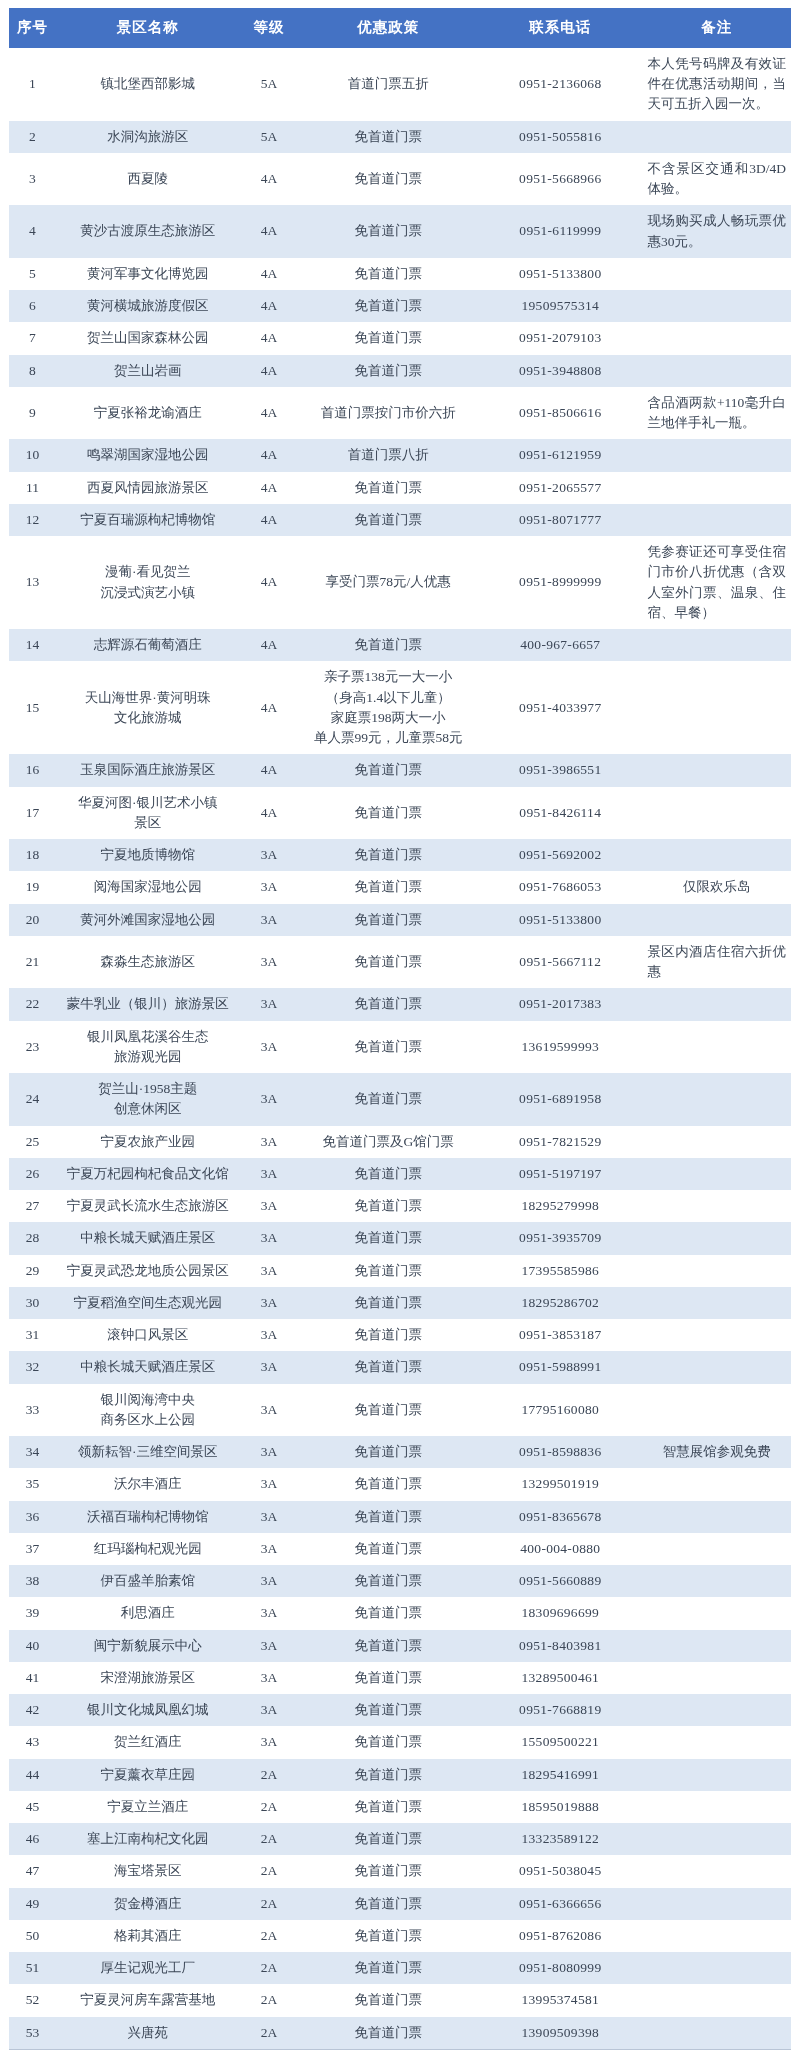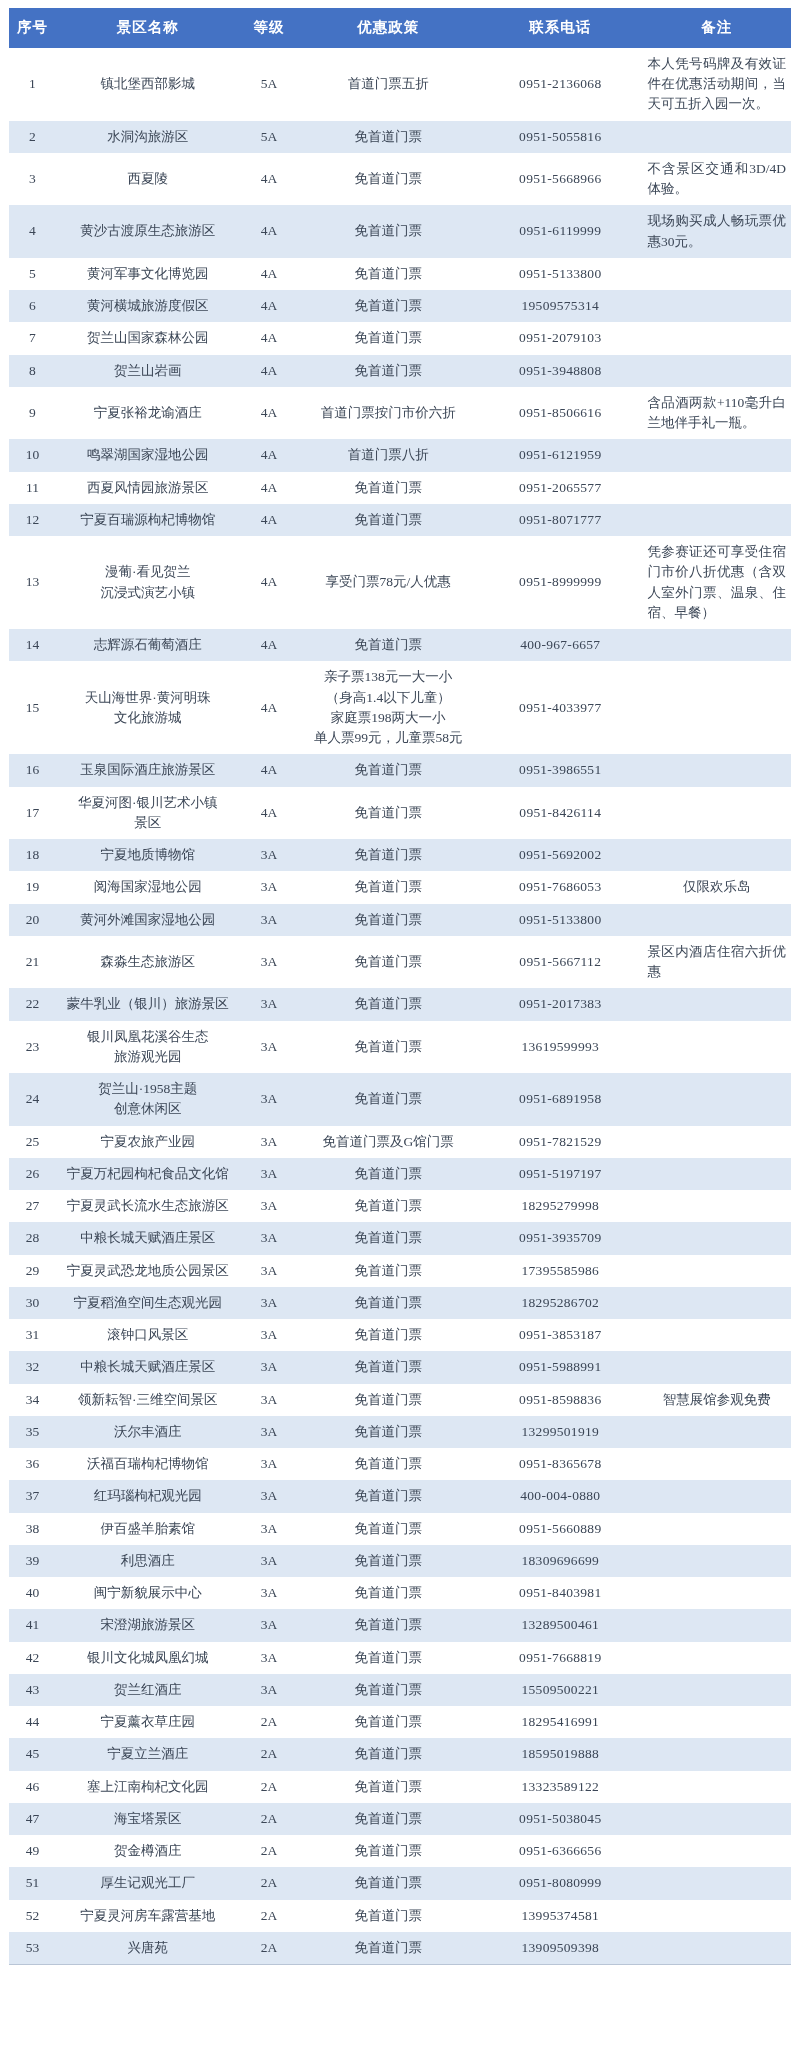--- a/index.html
+++ b/index.html
@@ -343,20 +343,29 @@
         </tr>
         <tr>
           <td class="">32</td>
           <td class="">中粮长城天赋酒庄景区</td>
           <td class="">3A</td>
           <td class="">免首道门票</td>
           <td class="phone">0951-5988991</td>
           <td class=""></td>
         </tr>
         <tr>
+          <td class="">33</td>
+          <td class="">银川阅海湾中央
+商务区水上公园</td>
+          <td class="">3A</td>
+          <td class="">免首道门票</td>
+          <td class="phone">17795160080</td>
+          <td class=""></td>
+        </tr>
+        <tr>
           <td class="">34</td>
           <td class="">领新耘智·三维空间景区</td>
           <td class="">3A</td>
           <td class="">免首道门票</td>
           <td class="phone">0951-8598836</td>
           <td class="">智慧展馆参观免费</td>
         </tr>
         <tr>
           <td class="">35</td>
           <td class="">沃尔丰酒庄</td>
@@ -460,20 +469,28 @@
           <td class="">免首道门票</td>
           <td class="phone">0951-5038045</td>
           <td class=""></td>
         </tr>
         <tr>
           <td class="">49</td>
           <td class="">贺金樽酒庄</td>
           <td class="">2A</td>
           <td class="">免首道门票</td>
           <td class="phone">0951-6366656</td>
+          <td class=""></td>
+        </tr>
+        <tr>
+          <td class="">50</td>
+          <td class="">格莉其酒庄</td>
+          <td class="">2A</td>
+          <td class="">免首道门票</td>
+          <td class="phone">0951-8762086</td>
           <td class=""></td>
         </tr>
         <tr>
           <td class="">51</td>
           <td class="">厚生记观光工厂</td>
           <td class="">2A</td>
           <td class="">免首道门票</td>
           <td class="phone">0951-8080999</td>
           <td class=""></td>
         </tr>

